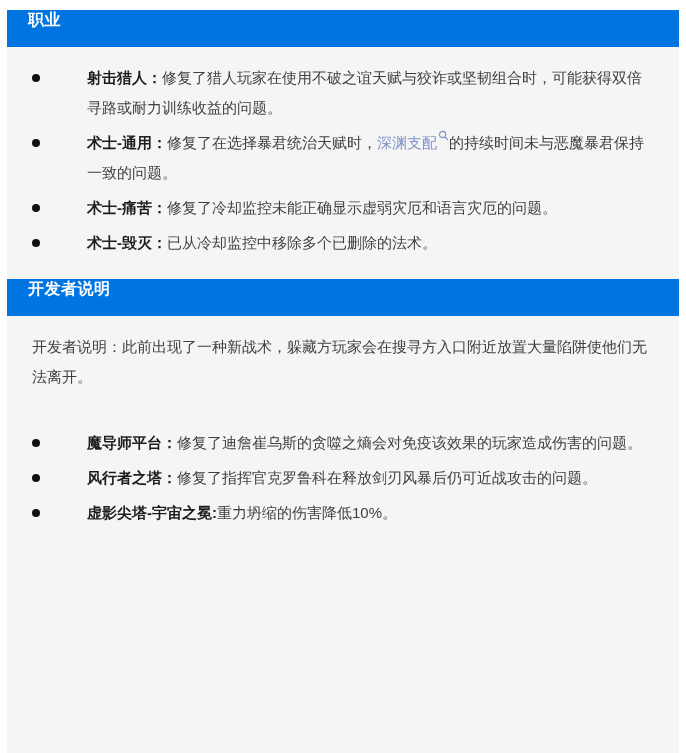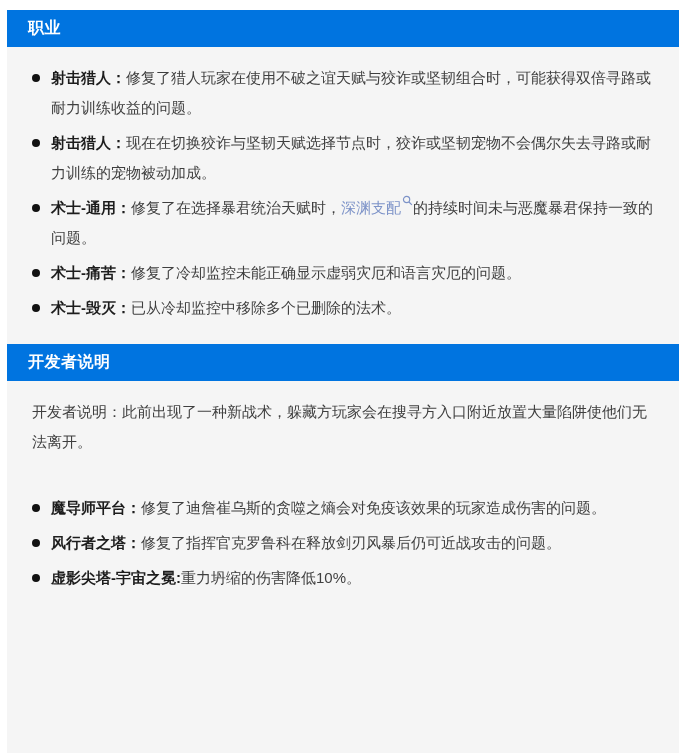--- a/index.html
+++ b/index.html
@@ -12,21 +12,21 @@
   .card {
     margin: 10px 7px 0 7px;
     background: #f5f5f5;
     min-height: 743px;
   }
   .section-header {
     background: #0074e0;
     color: #ffffff;
     height: 37px;
     display: flex;
-    align-items: center;
+    align-items: flex-start;
     padding-left: 21px;
     font-size: 16px;
     font-weight: bold;
     letter-spacing: 0.5px;
   }
   .section-body {
     padding: 16px 24px 16px 25px;
     font-size: 15px;
     color: #3f3f3f;
     line-height: 30px;
@@ -37,21 +37,21 @@
   }
   .bullet-item.gap-before { margin-top: 40px; }
   .dot {
     flex: 0 0 auto;
     width: 8px;
     height: 8px;
     border-radius: 50%;
     background: #111111;
     margin: 11px 11px 0 0;
   }
-  .note-text { flex: 1 1 auto; }
+  .note-text { flex: 1 1 auto; margin-left: 36px; }
   .note-label { color: #1d1d1d; font-weight: bold; }
   .para { margin-bottom: 4px; }
   a.spell-link {
     color: #7d93c8;
     text-decoration: none;
     cursor: pointer;
     text-align: center;
   }
   .sup-icon {
     vertical-align: 7px;
@@ -64,24 +64,20 @@
 <div class="card">
 
   <div class="section">
     <div class="section-header">
       <span>职业</span>
     </div>
     <div class="section-body">
         <div class="bullet-item">
           <span class="dot"></span>
           <span class="note-text"><span class="note-label">射击猎人：</span>修复了猎人玩家在使用不破之谊天赋与狡诈或坚韧组合时，可能获得双倍寻路或耐力训练收益的问题。</span>
-        </div>
-        <div class="bullet-item">
-          <span class="dot"></span>
-          <span class="note-text"><span class="note-label">射击猎人：</span>现在在切换狡诈与坚韧天赋选择节点时，狡诈或坚韧宠物不会偶尔失去寻路或耐力训练的宠物被动加成。</span>
         </div>
         <div class="bullet-item">
           <span class="dot"></span>
           <span class="note-text"><span class="note-label">术士-通用：</span>修复了在选择暴君统治天赋时，<a class="spell-link">深渊支配<svg width="11" height="11" viewBox="0 0 12 12" class="sup-icon">
                 <circle cx="5" cy="5" r="3.4" fill="none" stroke="currentColor" stroke-width="1.3"></circle>
                 <line x1="7.6" y1="7.6" x2="10.8" y2="10.8" stroke="currentColor" stroke-width="1.3"></line>
               </svg></a>的持续时间未与恶魔暴君保持一致的问题。</span>
         </div>
         <div class="bullet-item">
           <span class="dot"></span>

